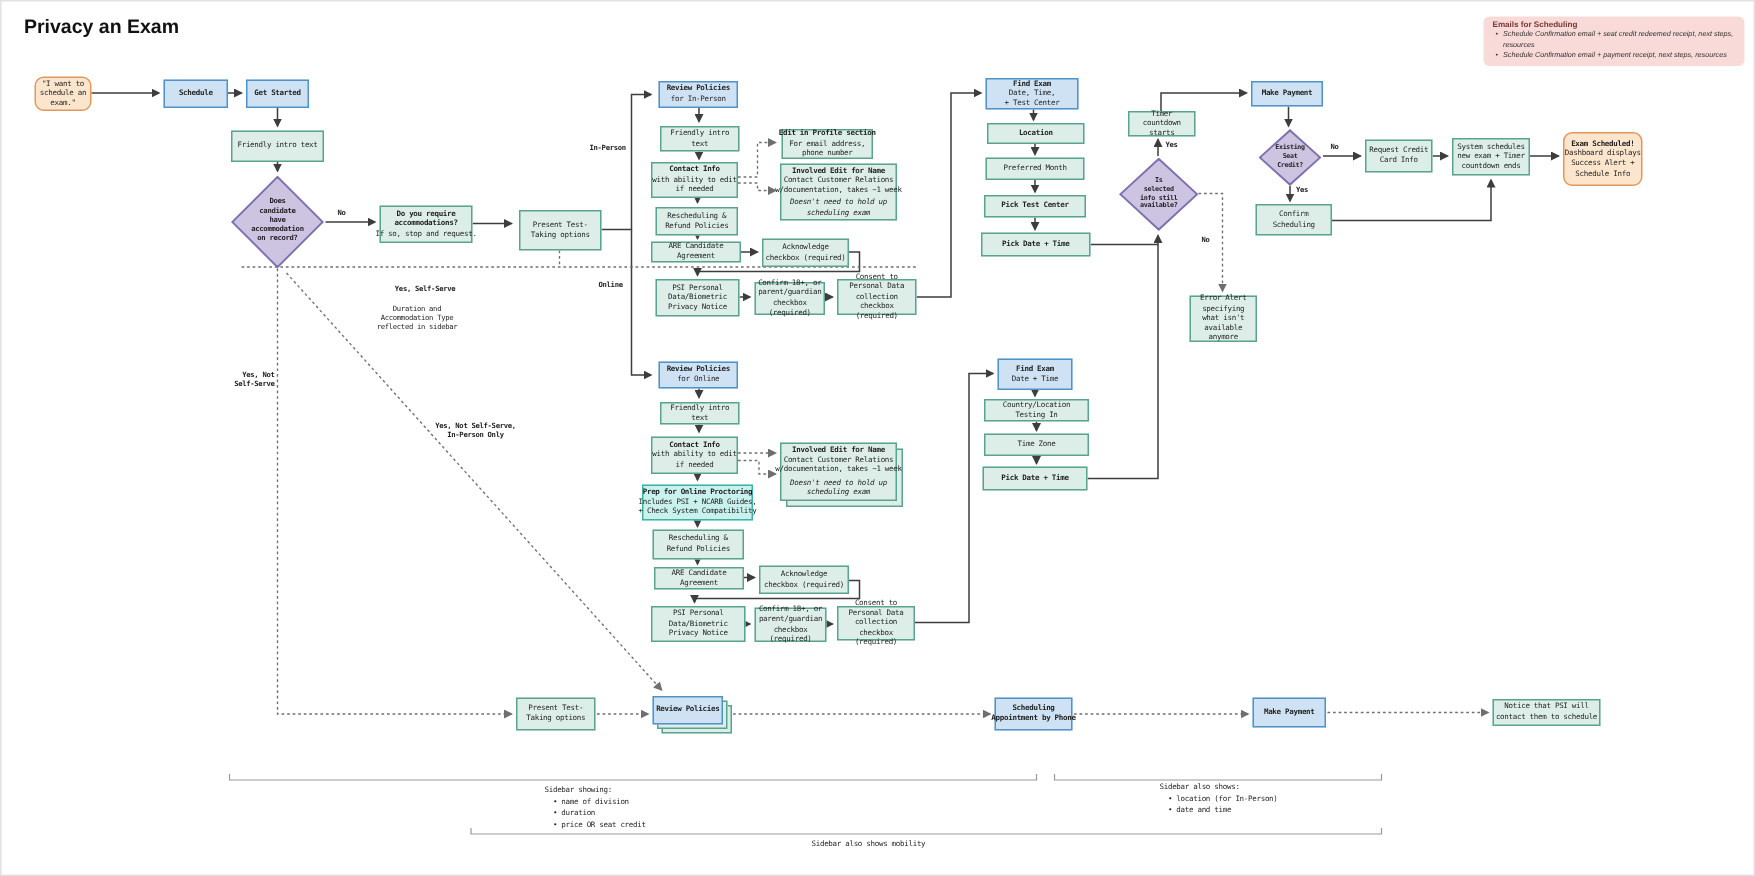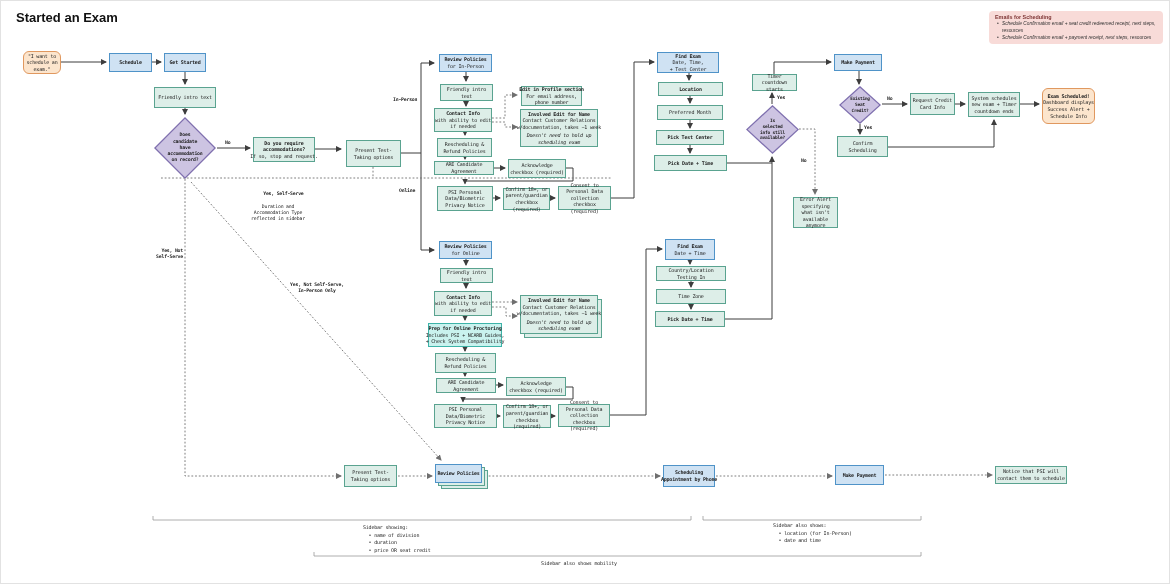--- a/index.html
+++ b/index.html
@@ -28,21 +28,21 @@
   #emails{position:absolute;left:988px;top:10px;width:174px;height:33px;background:#f8dbd8;border-radius:4px;z-index:2;padding:3px 6px;box-sizing:border-box;font-family:"Liberation Sans",sans-serif;}
   #emails .et{font-size:5.4px;font-weight:bold;color:#7d3434;}
   #emails .eb{font-size:4.8px;font-style:italic;color:#333;line-height:1.5;padding-left:7px;position:relative;}
   #emails .eb::before{content:"•";position:absolute;left:2px;}
 </style>
 </head>
 <body>
 
 <div id="canvas">
 
-  <div id="title">Started an Exam</div>
+  <div id="title">Privacy an Exam</div>
 
   <svg id="edges" viewBox="0 0 1170 584">
     <defs>
       <marker id="a" markerWidth="6" markerHeight="6" refX="5" refY="3" orient="auto" markerUnits="userSpaceOnUse">
         <path d="M0 0 L6 3 L0 6 Z" fill="#3d3d3d"></path>
       </marker>
       <marker id="ag" markerWidth="6" markerHeight="6" refX="5" refY="3" orient="auto" markerUnits="userSpaceOnUse">
         <path d="M0 0 L6 3 L0 6 Z" fill="#6f6f6f"></path>
       </marker>
     </defs>

